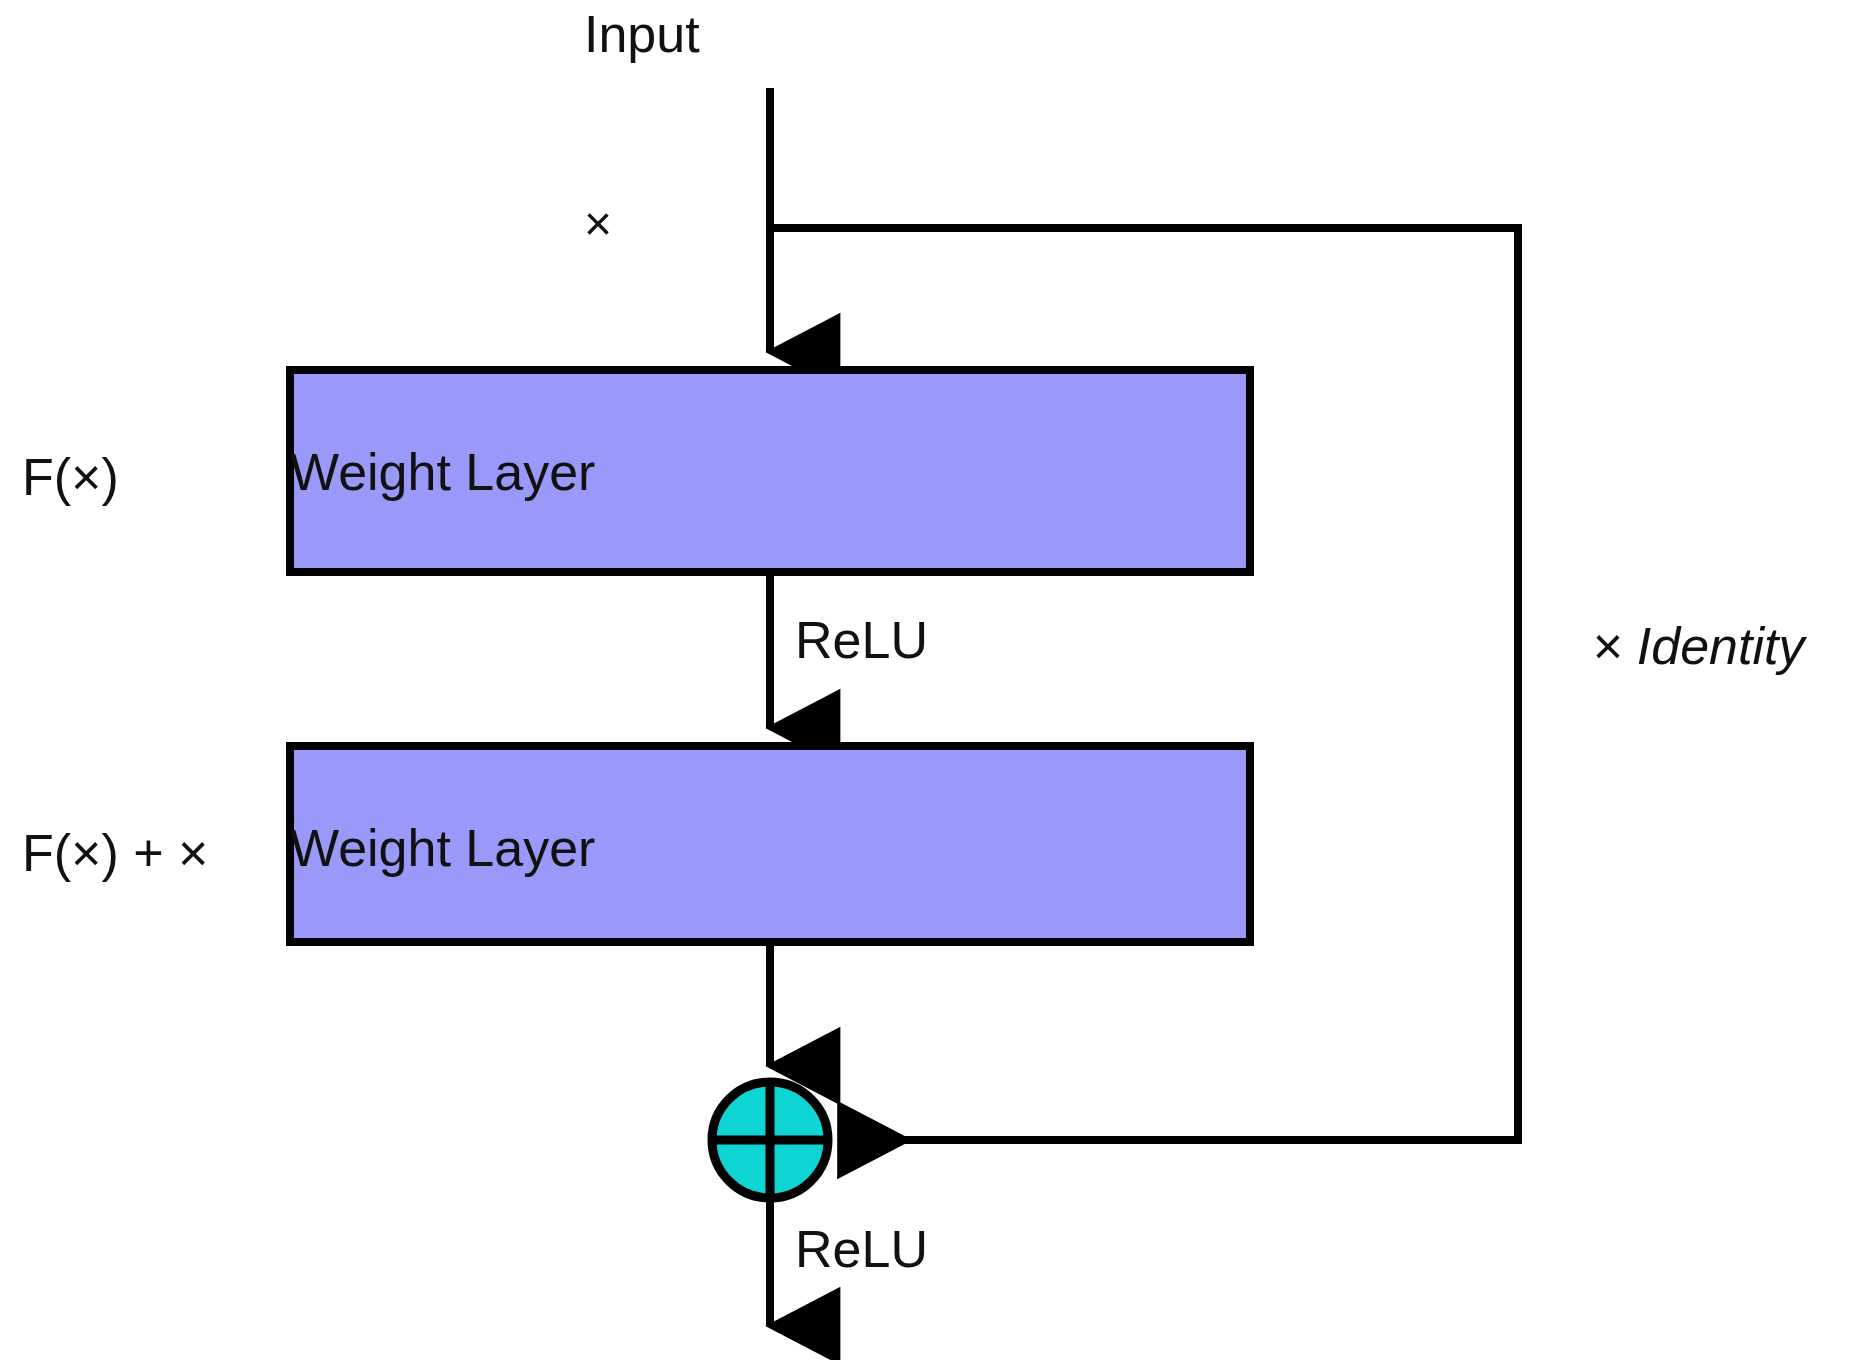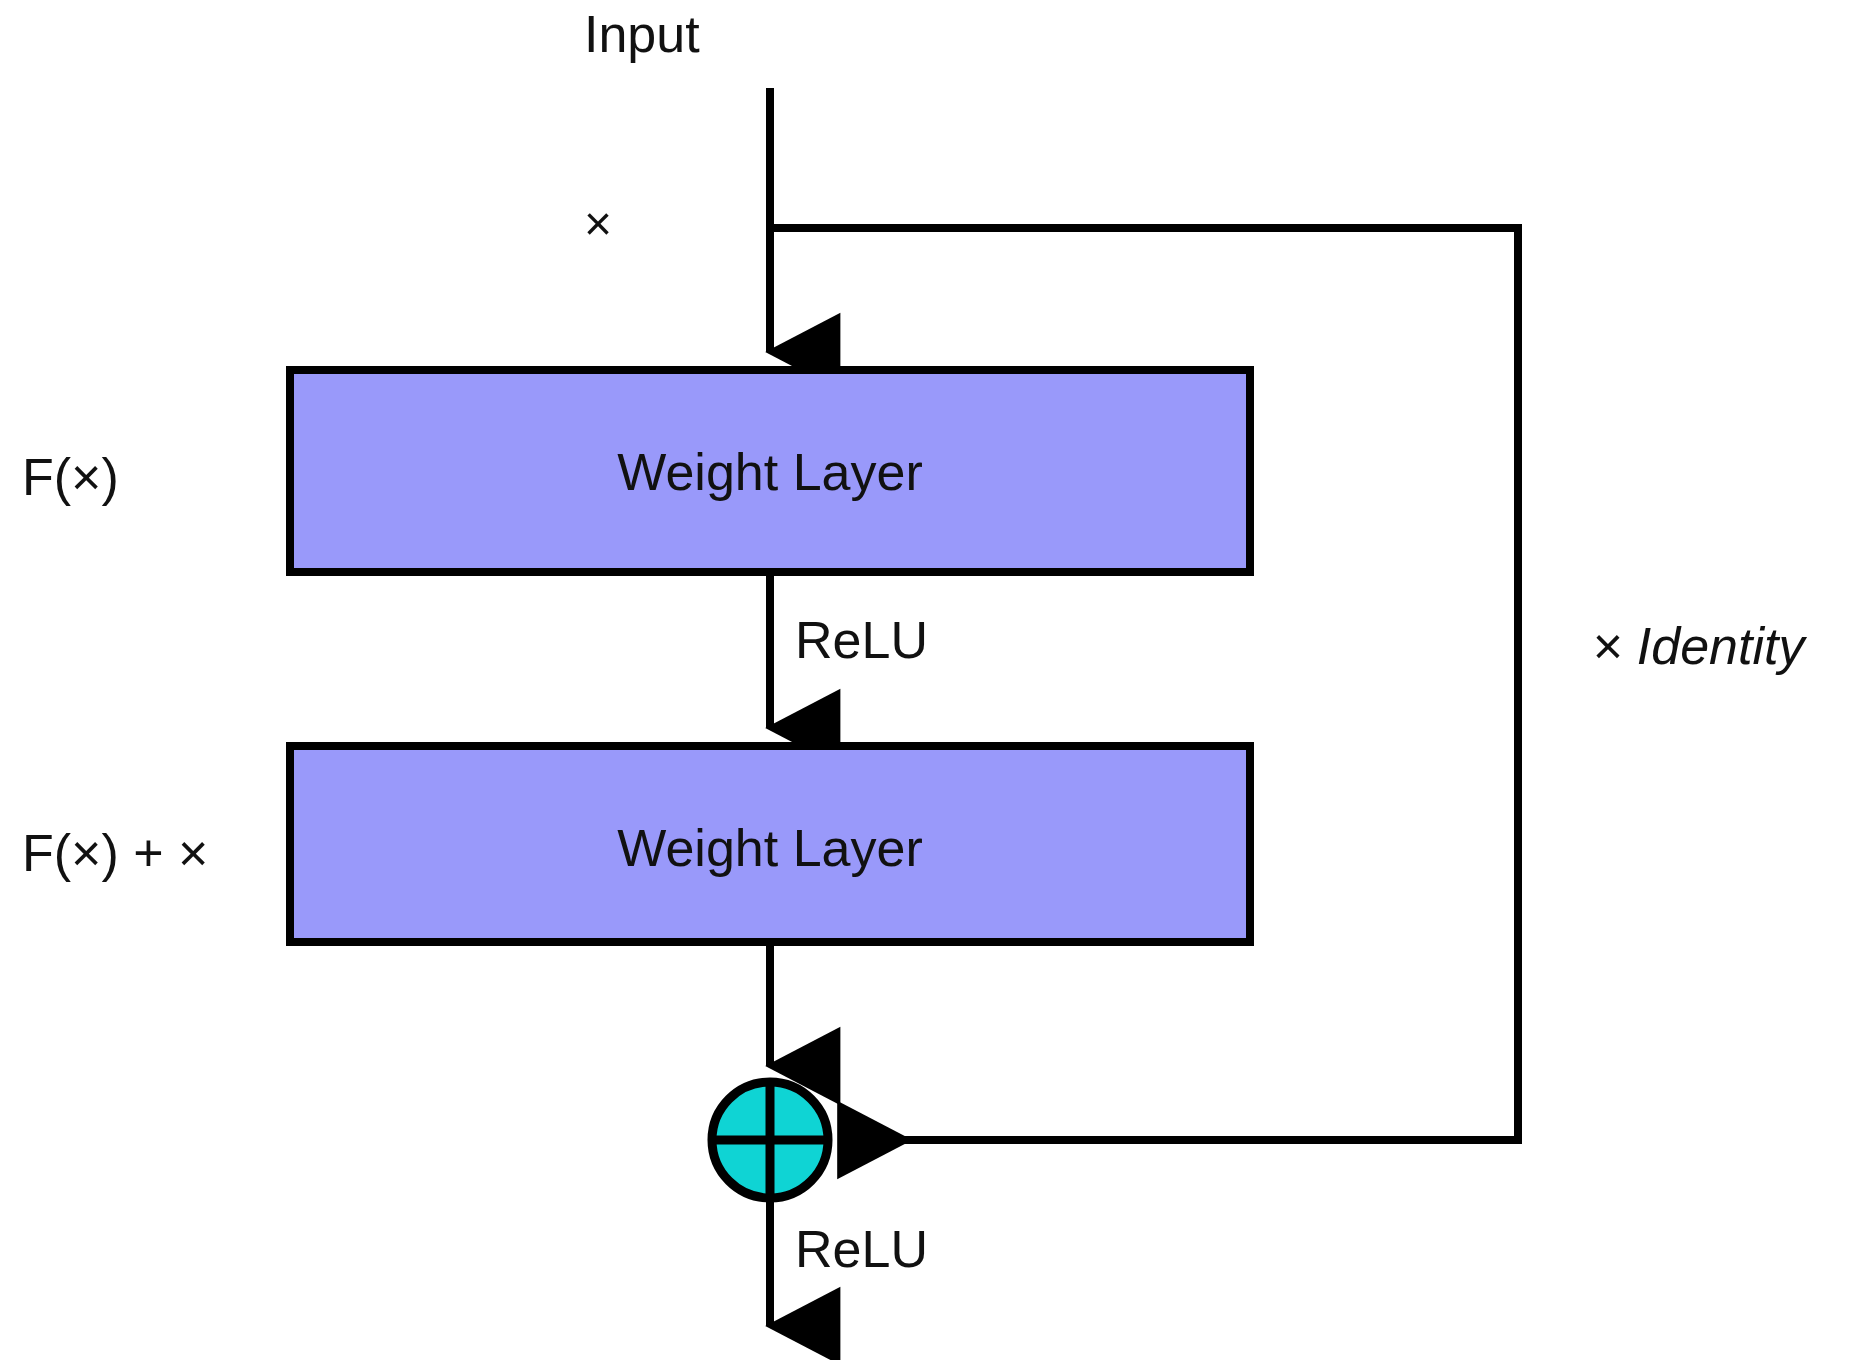--- a/index.html
+++ b/index.html
@@ -33,21 +33,20 @@
     line-height: 1;
     white-space: nowrap;
     font-weight: 400;
   }
   .box-text {
     position: absolute;
     color: #111111;
     font-size: 52px;
     line-height: 1;
     white-space: nowrap;
-    text-align: center;
   }
   .lbl-input   { left: 584px;  top: 8px; }
   .lbl-x-split { left: 584px;  top: 200px; font-size: 48px; }
   .lbl-fx      { left: 22px;   top: 451px; }
   .lbl-fxpx    { left: 22px;   top: 827px; }
   .lbl-relu1   { left: 795px;  top: 614px; }
   .lbl-relu2   { left: 795px;  top: 1223px; }
   .lbl-identity{ left: 1592px; top: 620px; font-style: italic; }
   .box-text-1  { left: 290px;  top: 446px; width: 960px; }
   .box-text-2  { left: 290px;  top: 822px; width: 960px; }

